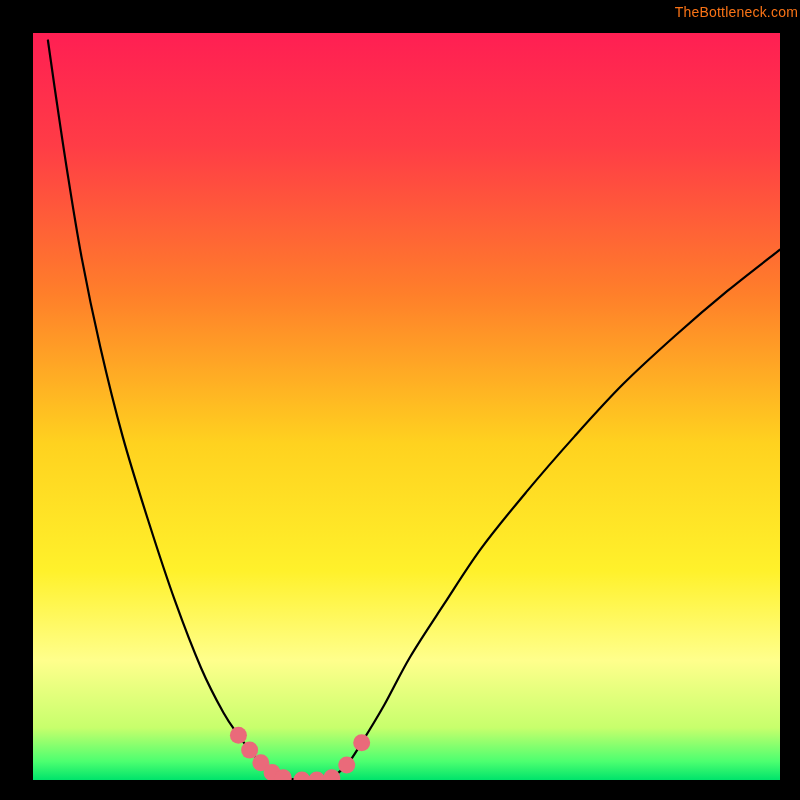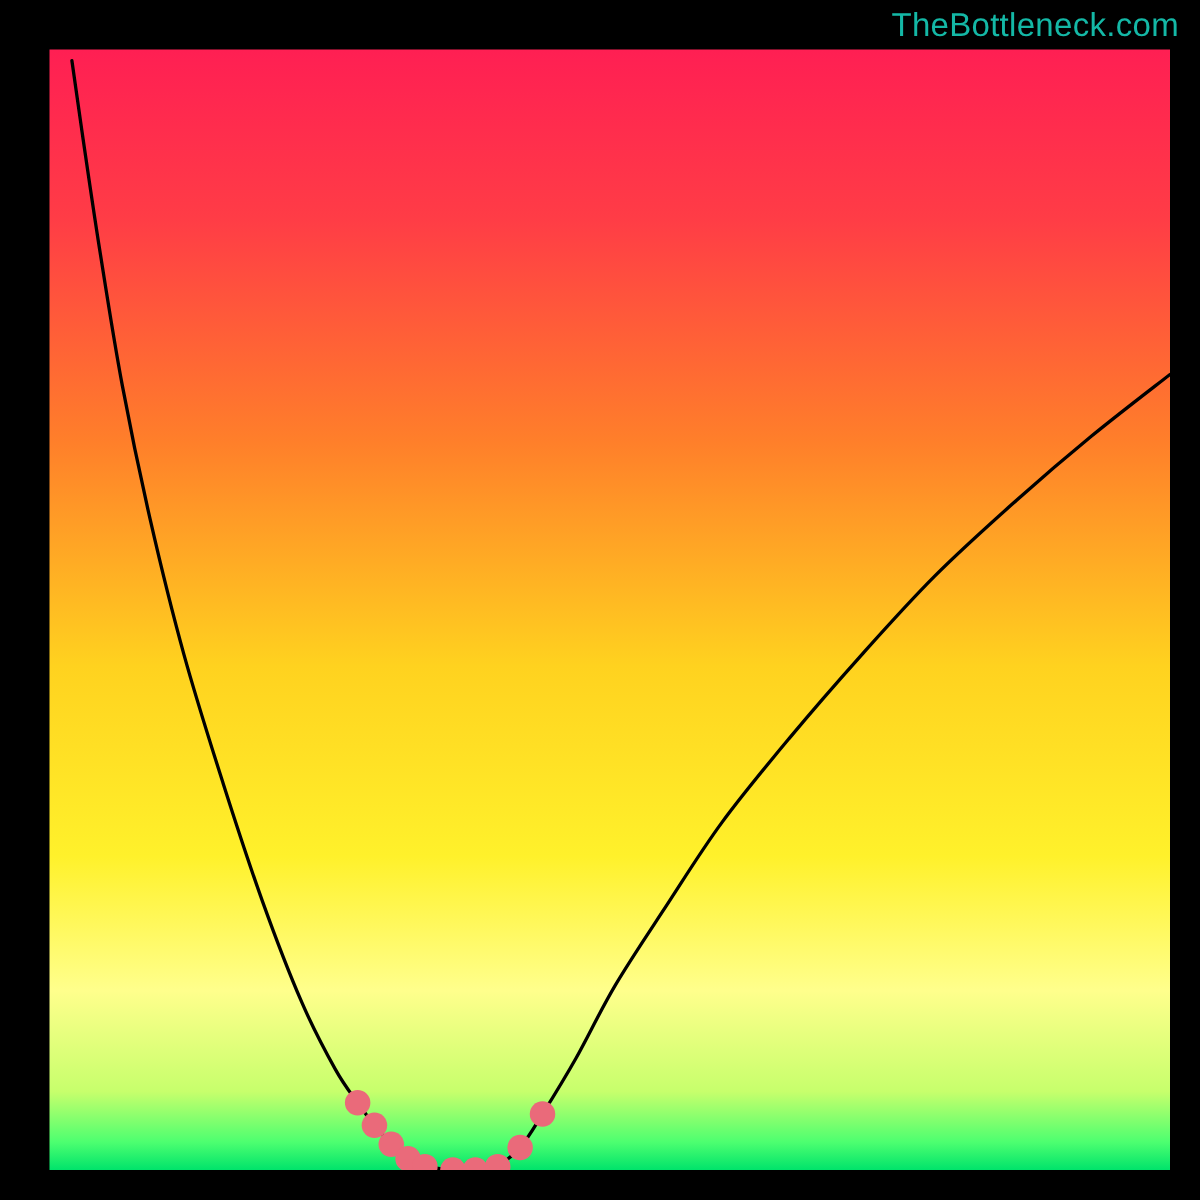--- a/index.html
+++ b/index.html
@@ -15,23 +15,23 @@
     position: absolute;
     top: 0;
     left: 0;
     width: 800px;
     height: 800px;
     background: #000;
   }
   .watermark {
     position: absolute;
     top: 4px;
-    right: 14px;
-    color: #14b8a6;
-    font-size: 22px;
+    right: 2px;
+    color: #f97316;
+    font-size: 14px;
     font-weight: 500;
     letter-spacing: 0.2px;
     z-index: 50;
   }
   svg {
     position: absolute;
     top: 0;
     left: 0;
   }
 </style>

